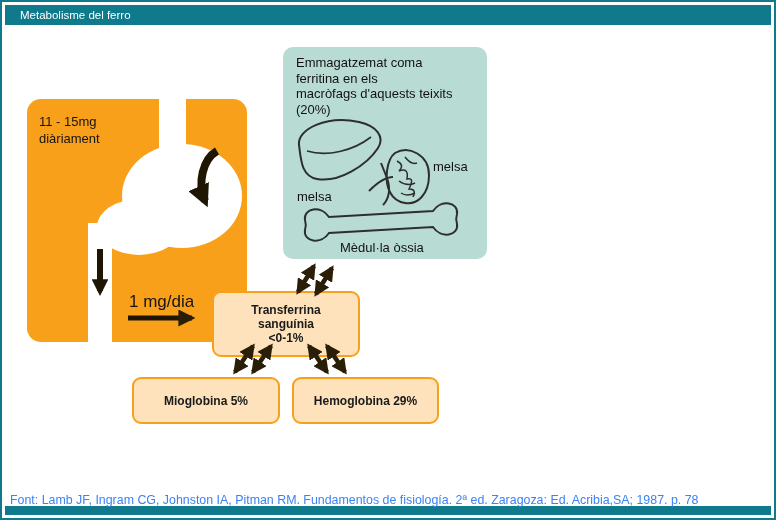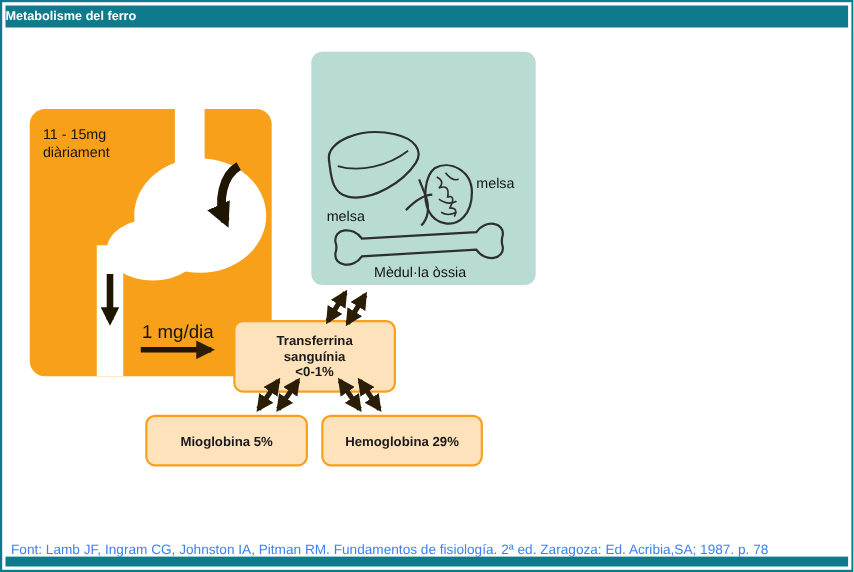--- a/index.html
+++ b/index.html
@@ -3,22 +3,22 @@
 <meta charset="utf-8">
 <style>
   html,body{margin:0;padding:0;background:#ffffff;}
   .page{
     position:relative;width:776px;height:520px;box-sizing:border-box;
     background:#ffffff;border:2px solid #0E7A8C;overflow:hidden;
     font-family:"Liberation Sans",sans-serif;
   }
   .titlebar{
     position:absolute;top:3px;left:3px;right:3px;height:20px;
-    background:#0E7A8C;color:#ffffff;font-size:11.5px;font-weight:bold;
-    line-height:20px;padding-left:0;
+    background:#0E7A8C;color:#ffffff;font-size:11.5px;font-weight:normal;
+    line-height:20px;padding-left:15px;
   }
   .bottombar{
     position:absolute;bottom:3px;left:3px;right:3px;height:9px;background:#0E7A8C;
   }
   .pre{white-space:pre-line;}
   .orange-panel{
     position:absolute;left:25px;top:97px;width:220px;height:243px;
     background:#F9A01B;border-radius:14px;z-index:1;
   }
   .orange-panel svg{position:absolute;left:0;top:0;}
@@ -95,20 +95,24 @@
       </g>
       <g fill="none" stroke="#2e2e2e" stroke-width="2">
         <path d="M112,106 C126,98 146,108 146,128 C146,148 134,158 122,156 C108,154 102,140 104,124 C105,116 108,109 112,106 Z"></path>
         <path d="M114,114 q8,4 2,10 q10,-4 8,8 q8,-2 2,10 q8,0 4,8" stroke-width="1.5"></path>
         <path d="M122,110 q6,8 12,6 M116,134 q8,6 16,2 M118,146 q6,4 14,0" stroke-width="1.5"></path>
       </g>
       <g fill="none" stroke="#2e2e2e" stroke-width="2">
         <path d="M46,170 C38,158 20,161 22,173 C23,176 23,180 22,183 C20,195 38,198 46,186 L150,180 C158,192 176,189 174,177 C173,174 173,170 174,167 C176,155 158,152 150,164 Z"></path>
       </g>
     </svg>
+    <div class="storage-text pre">Emmagatzemat coma
+ferritina en els
+macròfags d'aquests teixits
+(20%)</div>
     <div class="organ-label" style="left:14px;top:142px">melsa</div>
     <div class="organ-label" style="left:150px;top:112px">melsa</div>
     <div class="organ-label" style="left:57px;top:193px">Mèdul·la òssia</div>
   </div>
 
   <div class="flow-label">1 mg/dia</div>
 
   <div class="node pre" style="left:210px;top:289px;width:148px;height:66px">Transferrina
 sanguínia
 &lt;0-1%</div>

